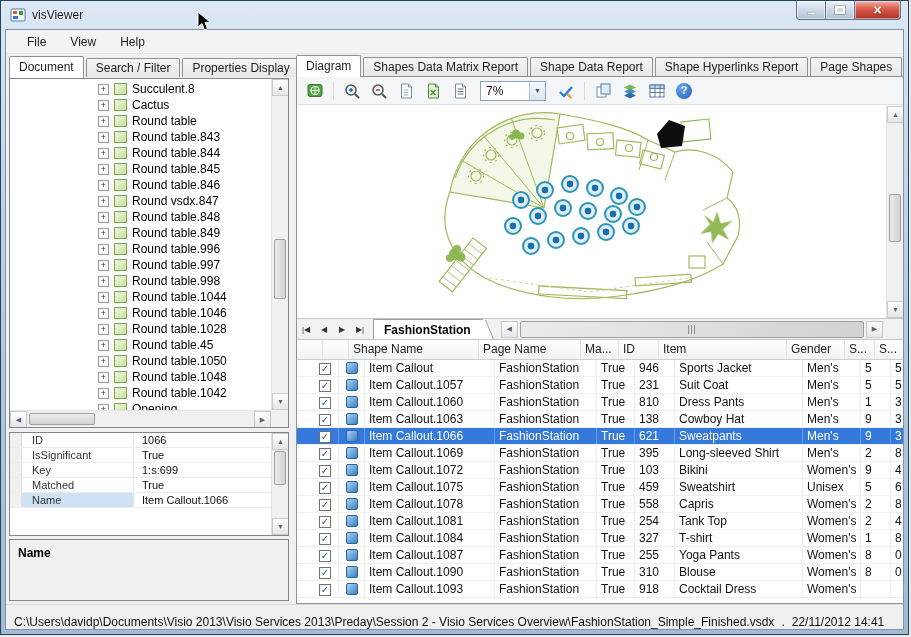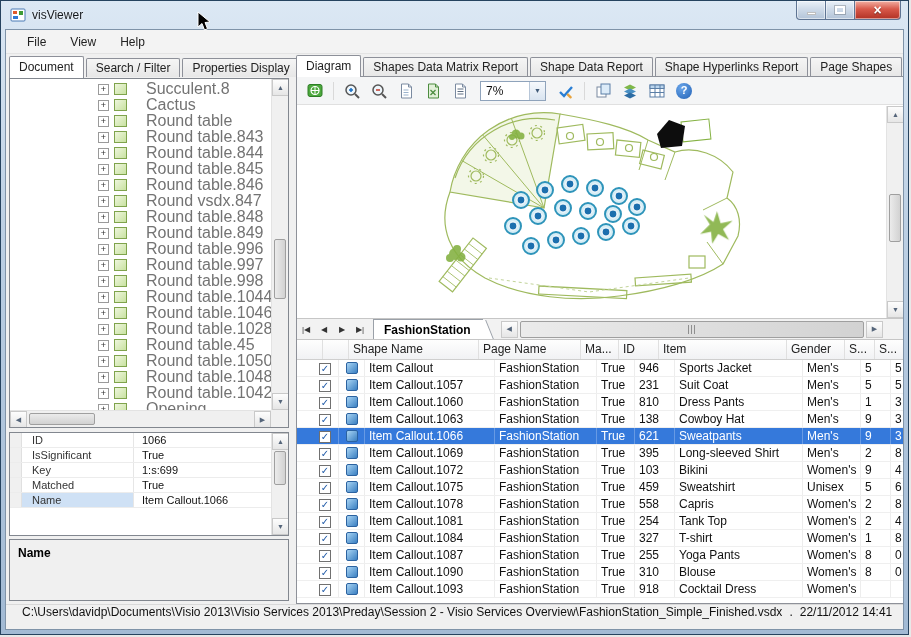--- a/index.html
+++ b/index.html
@@ -35,21 +35,21 @@
     margin-right:2px;margin-bottom:1px;border-radius:2px 2px 0 0;white-space:nowrap;}
   .tab.active{background:#fff;height:22px;line-height:21px;margin-bottom:0;}
   
   .tree-panel{position:absolute;left:3px;top:48px;width:280px;height:350px;background:#fff;border:1px solid #82878f;overflow:hidden;}
   #tree-rows{position:absolute;left:0;top:2px;right:17px;bottom:17px;overflow:hidden;}
   .tree-row{display:flex;align-items:center;height:16px;padding-left:88px;white-space:nowrap;}
   .expander{width:11px;height:11px;flex:0 0 11px;border:1px solid #9a9a9a;background:#fff;font-size:9px;line-height:9px;
     text-align:center;color:#333;margin-right:5px;}
   .tree-ico{width:13px;height:12px;flex:0 0 13px;margin-right:5px;border:1px solid #7fa34c;
     background:linear-gradient(135deg,#eef6dd,#c9e2a1);}
-  .tree-label{font-size:16px;color:#737373;margin-left:14px;}
+  .tree-label{font-size:12px;color:#000000;}
   
   .sb{position:absolute;background:#f0f0f0;}
   .sb-v{width:17px;top:0;bottom:0;right:0;border-left:1px solid #e3e3e3;}
   .sb-h{height:17px;left:0;bottom:0;border-top:1px solid #e3e3e3;}
   .sb-btn{position:absolute;width:17px;height:17px;background:linear-gradient(#fdfdfd,#e6e6e6);border:1px solid #c9c9c9;
     color:#55657a;font-size:7px;display:flex;align-items:center;justify-content:center;}
   .sb-thumb{position:absolute;left:2px;right:2px;background:linear-gradient(90deg,#ebebeb,#d2d2d2);border:1px solid #9f9f9f;border-radius:2px;}
   .sb-h .sb-thumb{top:2px;bottom:2px;left:auto;right:auto;background:linear-gradient(#ebebeb,#d2d2d2);}
   .sb-corner{position:absolute;width:17px;height:17px;right:0;bottom:0;background:#f0f0f0;}
   
@@ -97,21 +97,21 @@
   .g-cell{display:inline-block;height:17px;line-height:16px;font-size:12px;color:#111;padding:0 4px;
     border-right:1px solid #ededed;overflow:hidden;vertical-align:top;}
   .checkbox{display:inline-block;width:12px;height:12px;border:1px solid #707070;background:#fff;font-size:10px;
     line-height:10px;text-align:center;color:#1f5aa8;margin:2px 0 0 2px;}
   .shape-chip{display:inline-block;width:12px;height:12px;border:1px solid #2b62a0;border-radius:2px;
     background:linear-gradient(135deg,#a8d4f4,#3a7fc1);margin:2px 0 0 3px;}
   .g-row.selected{background:#3579db;}
   .g-row.selected .g-cell{color:#fff;border-right-color:rgba(255,255,255,.25);}
   
   .statusbar{position:absolute;left:0;right:0;bottom:0;height:25px;background:#f0f0f0;border-top:1px solid #d9d9d9;
-    display:flex;align-items:flex-start;padding-left:16px;font-size:12px;color:#111;white-space:nowrap;overflow:hidden;}
+    display:flex;align-items:flex-end;padding-left:8px;font-size:12px;color:#111;white-space:nowrap;overflow:hidden;}
   .status-sep{margin:0 7px;}
 </style>
 </head>
 <body>
 
 <div class="window">
   <div class="titlebar">
     <svg class="app-icon" viewBox="0 0 16 16">
       <rect x="1" y="2" width="14" height="12" rx="1" fill="#fff" stroke="#4a7ab5"></rect>
       <rect x="3" y="4" width="4" height="3" fill="#e05a2b"></rect>

